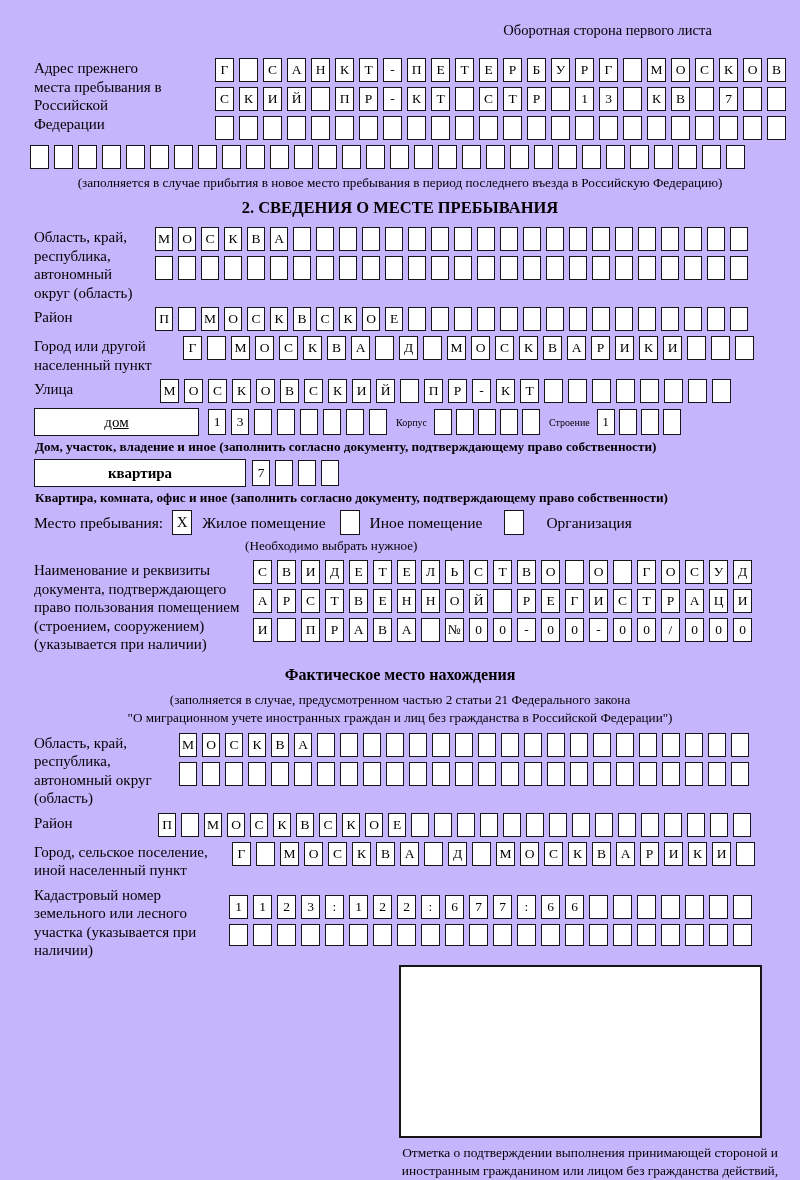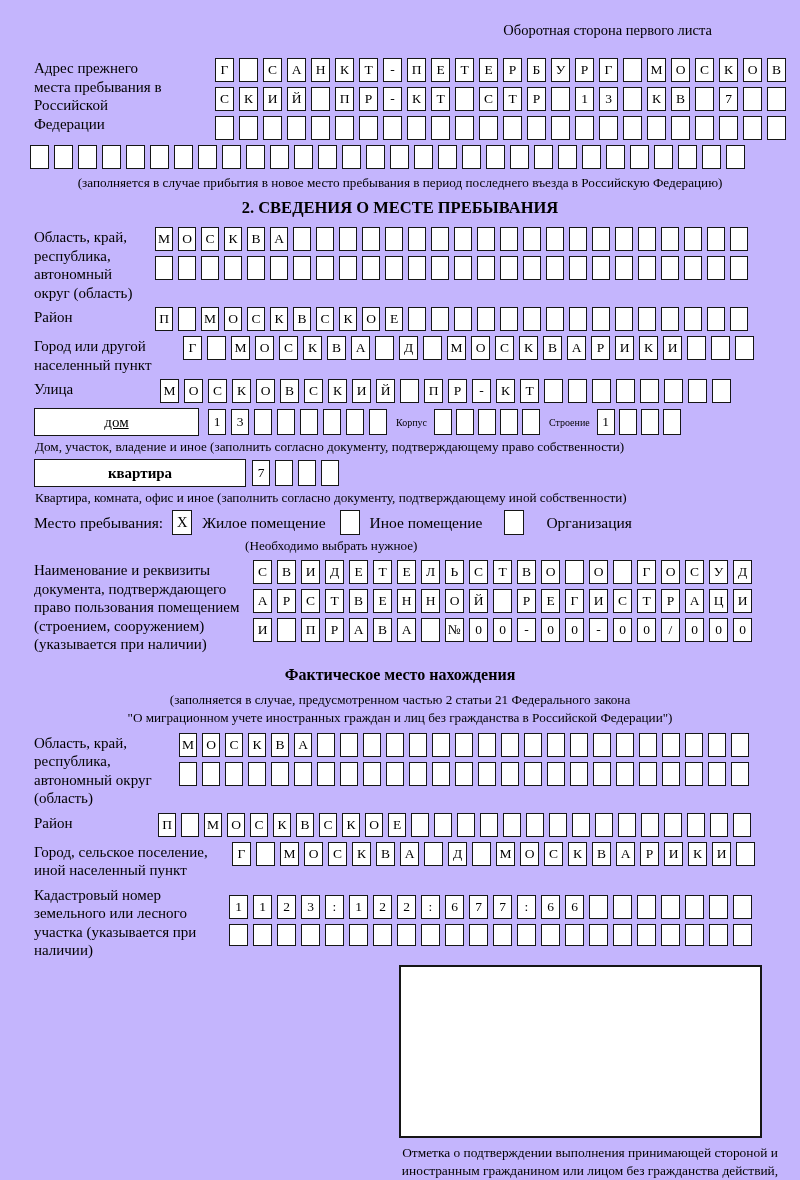--- a/index.html
+++ b/index.html
@@ -41,21 +41,21 @@
     border:1.5px solid #161616;
     box-sizing:border-box;
     display:flex;align-items:center;justify-content:center;
     font-size:13.5px;line-height:1;
     background:#fff;
   }
   .addr{margin-top:19px;gap:40px;}
   .fullrow{margin:0 0 5px 0;}
   .caption{font-size:13.2px;line-height:17px;margin:1px 0 4px 0;}
   .center{text-align:center;}
-  .leftcap{padding-left:5px;margin:2px 0 4px 0;}
+  .leftcap{padding-left:5px;margin:2px 0 4px 0;font-weight:bold;}
   .sec-title{font-size:16.5px;font-weight:bold;text-align:center;margin:7px 0 9px 0;}
   .sub-title{font-size:16px;font-weight:bold;text-align:center;margin:12px 0 7px 0;}
 
   
   .domrow{display:flex;align-items:center;margin:3px 0 2px 0;}
   .widebox{
     border:1.6px solid #161616;box-sizing:border-box;height:28px;
     display:flex;align-items:center;justify-content:center;
     font-size:15px;background:#fff;
   }
@@ -409,21 +409,21 @@
 
   <div class="kvrow">
     <div class="widebox kvbox">квартира</div>
     <div class="cellrow mL6" style="--cw:18px;--ch:26px">
         <span class="cell">7</span>
         <span class="cell"></span>
         <span class="cell"></span>
         <span class="cell"></span>
       </div>
   </div>
-  <div class="caption leftcap">Квартира, комната, офис и иное (заполнить согласно документу, подтверждающему иной собственности)</div>
+  <div class="caption leftcap">Квартира, комната, офис и иное (заполнить согласно документу, подтверждающему право собственности)</div>
 
   <div class="placerow">
     <span class="plabel">Место пребывания:</span>
     <span class="checkbox">X</span>
     <span class="plabel">Жилое помещение</span>
     <span class="checkbox cb2"></span>
     <span class="plabel">Иное помещение</span>
     <span class="checkbox cb3"></span>
     <span class="plabel orgpad">Организация</span>
   </div>

